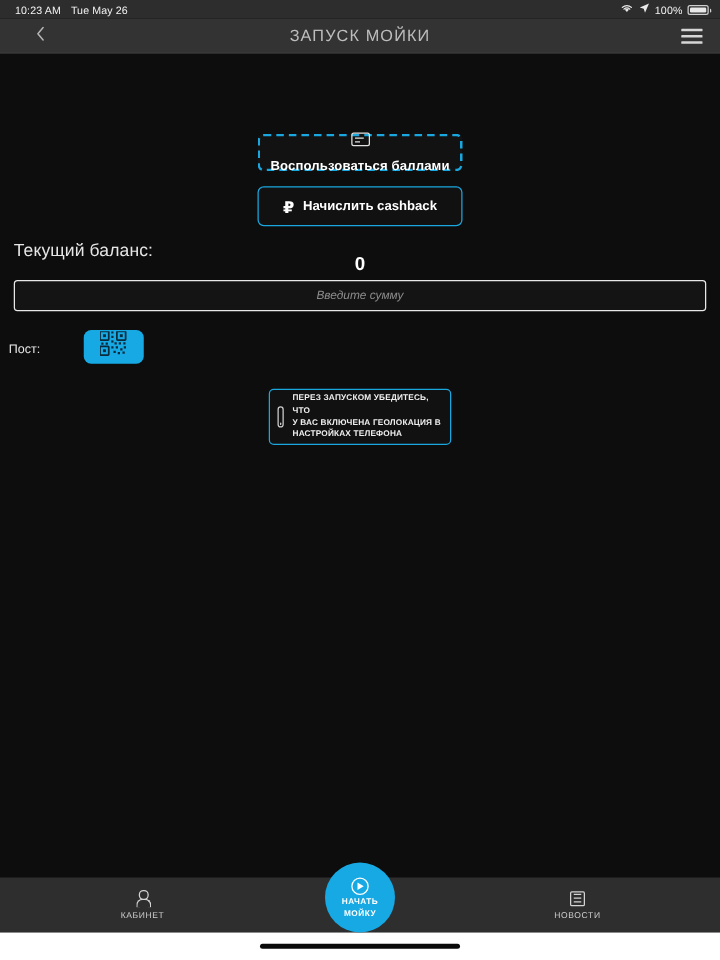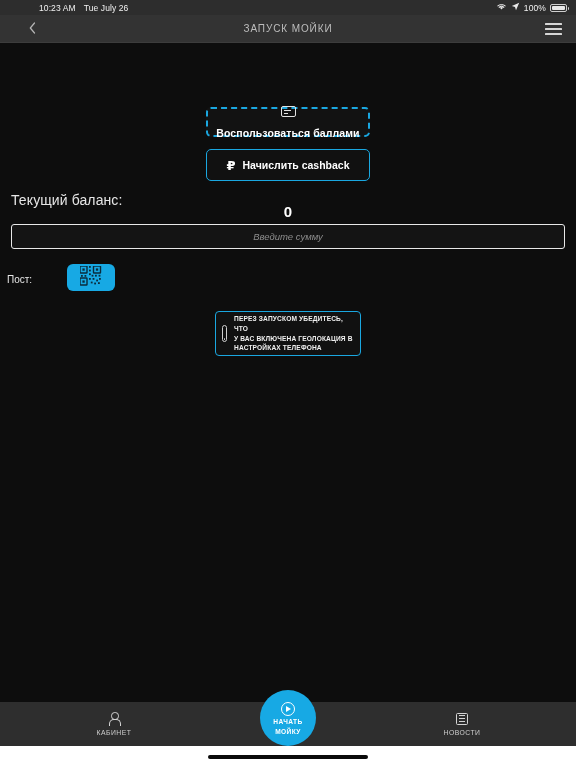--- a/index.html
+++ b/index.html
@@ -21,21 +21,21 @@
   .statusbar {
     height: 15px;
     background: #2d2d2d;
     display: flex;
     align-items: center;
     padding: 0 9px 0 12px;
     font-size: 8.5px;
     color: #f2f2f2;
     letter-spacing: 0.1px;
   }
-  .statusbar .sb-left { display: flex; align-items: center; gap: 8px; margin-left: 27px; }
+  .statusbar .sb-left { display: flex; align-items: center; gap: 8px; }
   .statusbar .sb-right {
     margin-left: auto;
     display: flex;
     align-items: center;
     gap: 4px;
   }
   .sb-time { font-weight: 400; }
   .sb-date { font-weight: 400; }
   .sb-pct { font-size: 8.5px; }
   .batt {
@@ -77,21 +77,21 @@
     display: flex;
     align-items: center;
     justify-content: flex-start;
     padding-left: 17px;
     cursor: pointer;
   }
   .nav-title {
     position: absolute;
     left: 0; right: 0;
     text-align: center;
-    font-size: 10px;
+    font-size: 13px;
     letter-spacing: 0.9px;
     color: #bdbdbd;
     font-weight: 400;
     pointer-events: none;
   }
   .nav-menu {
     margin-left: auto;
     width: 22px;
     display: flex;
     flex-direction: column;
@@ -402,21 +402,21 @@
     background: #0a0a0a;
     border-radius: 3px;
   }
 </style>
 </head>
 <body>
 
 <div class="statusbar">
   <div class="sb-left">
     <span class="sb-time">10:23 AM</span>
-    <span class="sb-date">Tue July 26</span>
+    <span class="sb-date">Tue May 26</span>
   </div>
   <div class="sb-right">
     <span>
       <svg width="11" height="9" viewBox="0 0 11 9">
         <path d="M5.5 7.6 L7.1 5.7 A2.4 2.4 0 0 0 3.9 5.7 Z" fill="#e8e8e8"></path>
         <path d="M1.9 3.9 A5.2 5.2 0 0 1 9.1 3.9" stroke="#e8e8e8" stroke-width="1.1" fill="none" stroke-linecap="round"></path>
         <path d="M3.2 5.3 A3.3 3.3 0 0 1 7.8 5.3" stroke="#e8e8e8" stroke-width="1.1" fill="none" stroke-linecap="round"></path>
       </svg>
     </span>
     <span>

